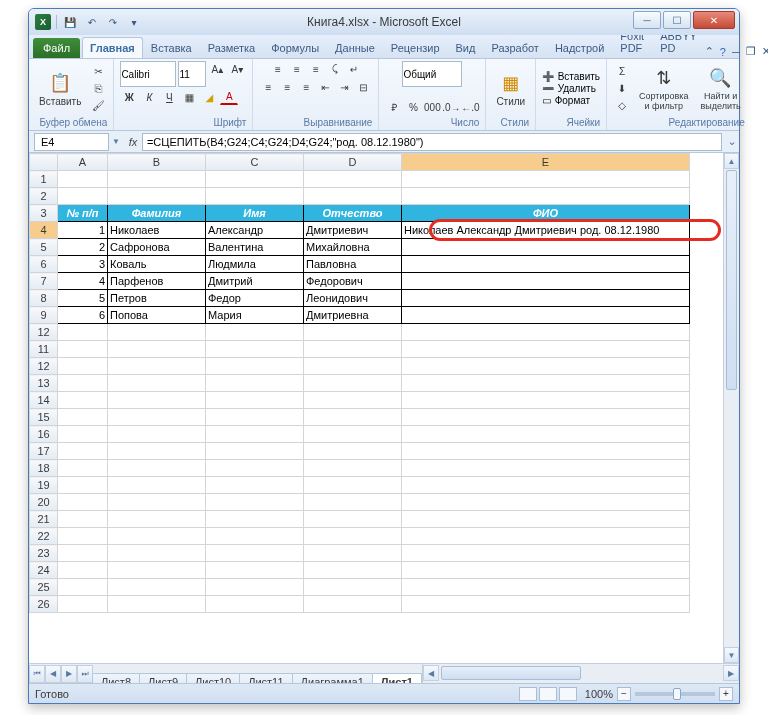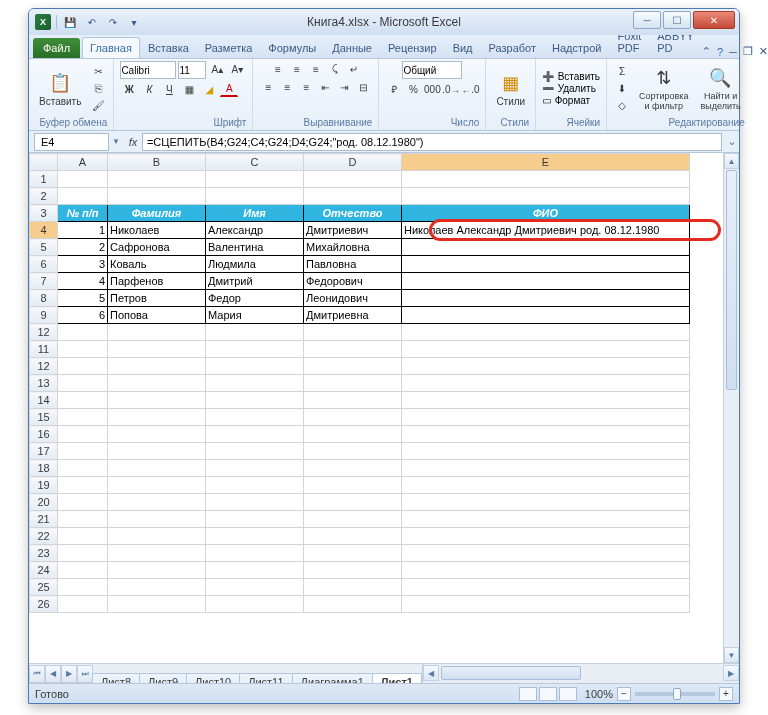--- a/index.html
+++ b/index.html
@@ -16,36 +16,36 @@
 .qat .sep { width:1px; height:14px; background:#a9bdd6; margin:0 2px;}
 .titlebar .title { position:absolute; left:0; right:0; text-align:center; font-size:12px; color:#3a3a3a; pointer-events:none;}
 .titlebar .winbtns { position:absolute; right:4px; top:2px; display:flex; gap:2px;}
 .winbtns .wb { width:28px; height:18px; border:1px solid #8ba6c7; border-radius:2px; background:linear-gradient(#f7fbff,#d5e3f2); display:flex;align-items:center;justify-content:center; font-size:10px; color:#3b5b84;}
 .winbtns .wb.close { background:linear-gradient(#e9897a,#c44a36); border-color:#a43a2a; color:#fff; width:42px;}
 
 
 .ribbon-tabs { height:24px; background:linear-gradient(#e6eefb,#d6e3f3); display:flex; align-items:flex-end; padding-left:4px; font-size:11px; gap:0; border-bottom:1px solid #b5c7dd;}
 .ribbon-tabs .filetab { background:linear-gradient(#3f8e3a,#2a6f28); color:#fff; padding:4px 10px; border-radius:3px 3px 0 0; font-size:11px; margin-right:2px;}
 .ribbon-tabs .tab { padding:4px 7px; color:#3b5b84; cursor:default; border:1px solid transparent; border-bottom:none;}
-.ribbon-tabs .tab.active { background:#f5f9fe; border-color:#b5c7dd; border-radius:3px 3px 0 0; color:#3a6ea5; font-weight:normal;}
+.ribbon-tabs .tab.active { background:#f5f9fe; border-color:#b5c7dd; border-radius:3px 3px 0 0; color:#3a6ea5; font-weight:bold;}
 .ribbon-tabs .right-icons { margin-left:auto; display:flex; gap:6px; padding-right:8px; align-items:center;}
 .right-icons span { color:#3b5b84; font-size:11px;}
 
 
 .ribbon { height:72px; background:linear-gradient(#f5f9fe,#e7eff9); border-bottom:1px solid #b5c7dd; display:flex; font-size:10px;}
 .rgroup { border-right:1px solid #cfdbeb; padding:2px 6px; display:flex; flex-direction:column; justify-content:space-between;}
 .rgroup .label { text-align:right; color:#5a7aa5; font-size:10px; padding-top:1px;}
 .rgroup .content { flex:1; display:flex; align-items:center; gap:4px;}
 .rbtn { display:flex; flex-direction:column; align-items:center; gap:1px; padding:2px 4px; color:#3a3a3a;}
 .rbtn .ic { width:16px; height:16px; display:flex;align-items:center;justify-content:center; font-size:12px;}
 .rbtn.big .ic { width:24px; height:24px; font-size:18px;}
 .rbtn .txt { font-size:10px;}
 .rcol { display:flex; flex-direction:column; gap:1px;}
 .rminibtn { width:18px; height:16px; display:flex;align-items:center;justify-content:center; font-size:10px; color:#3a3a3a; border:1px solid transparent;}
-select.fake, input.fake { border:1px solid #abc; font-size:10px; height:18px; background:#fff;}
+select.fake, input.fake { border:1px solid #abc; font-size:10px; height:26px; background:#fff;}
 .fontname{width:56px;} .fontsize{width:28px;}
 
 
 .fbar { height:22px; background:#e7eff9; border-bottom:1px solid #b5c7dd; display:flex; align-items:center; font-size:11px;}
 .namebox { width:75px; border:1px solid #abc; background:#fff; height:18px; margin:0 3px 0 5px; padding-left:6px; display:flex; align-items:center;}
 .fbar .fx { width:18px; text-align:center; font-style:italic; color:#444;}
 .formula-input { flex:1; border:1px solid #abc; background:#fff; height:18px; margin-right:3px; padding-left:4px; display:flex; align-items:center; font-size:11px;}
 .fbar .exp { width:14px; text-align:center; color:#5a7aa5;}
 
 
@@ -198,21 +198,21 @@
             <span class="rminibtn">≡</span>
             <span class="rminibtn">⇤</span>
             <span class="rminibtn">⇥</span>
             <span class="rminibtn">⊟</span>
           </div>
         </div>
         <div class="label">Выравнивание</div>
       </div>
 
       <div class="rgroup">
-        <div class="content" style="flex-direction:column;gap:2px;">
+        <div class="content" style="flex-direction:column;gap:12px;">
           <input class="fake" style="width: 60px;" value="Общий">
           <div style="display:flex;gap:1px;">
             <span class="rminibtn">₽</span>
             <span class="rminibtn">%</span>
             <span class="rminibtn">000</span>
             <span class="rminibtn">.0→</span>
             <span class="rminibtn">←.0</span>
           </div>
         </div>
         <div class="label">Число</div>

